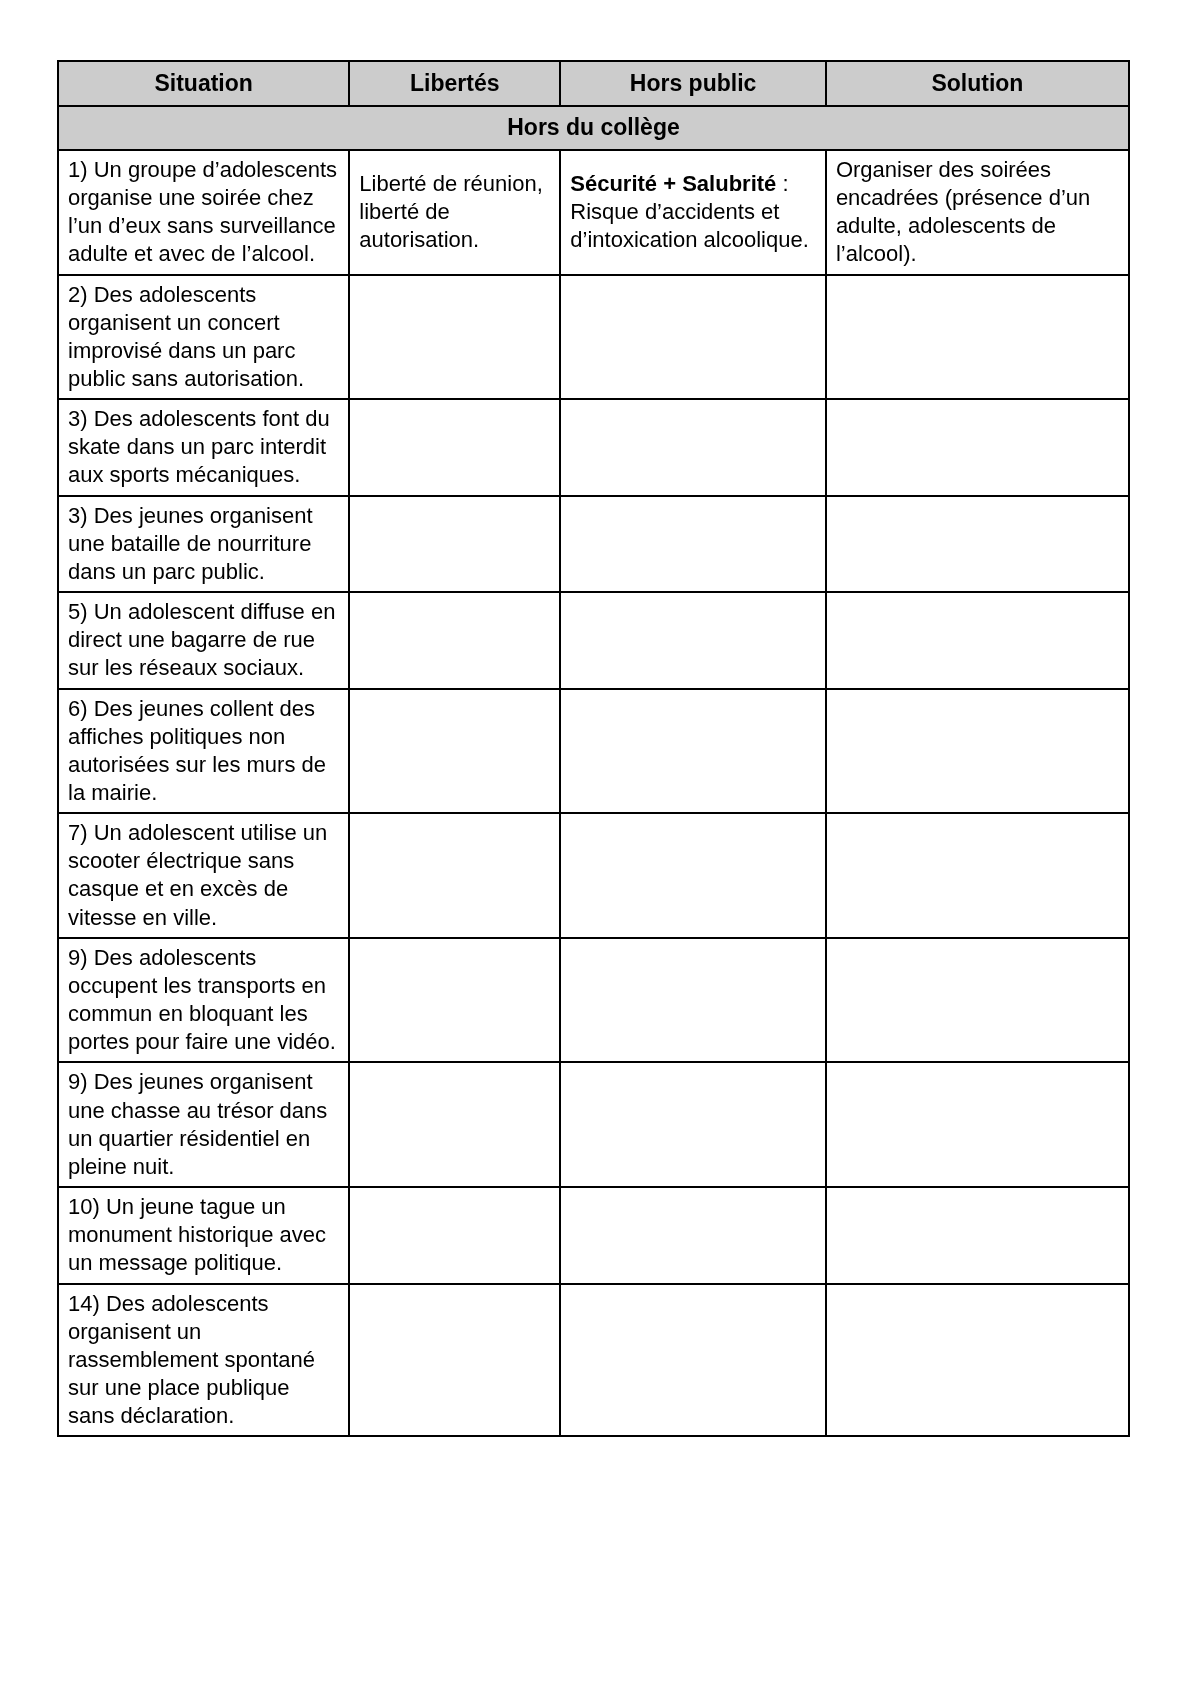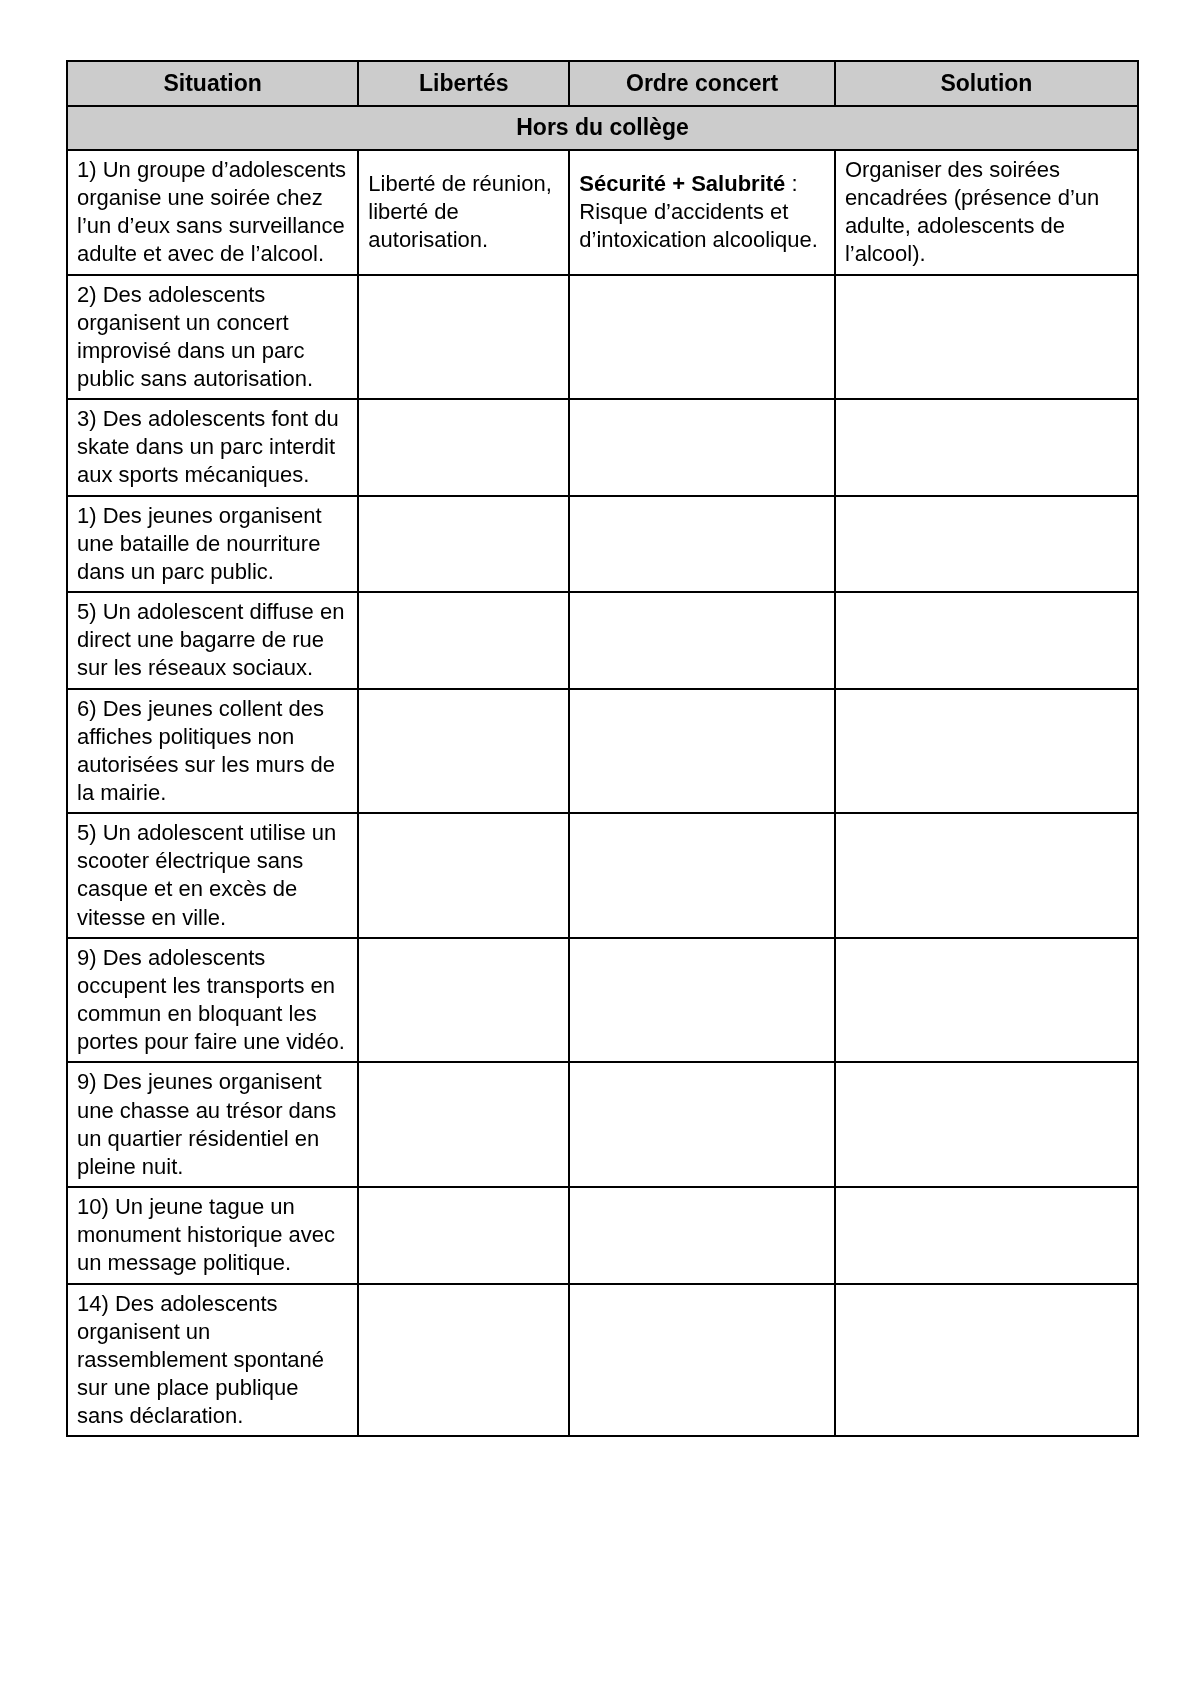--- a/index.html
+++ b/index.html
@@ -14,21 +14,21 @@
     font-family: "Liberation Sans", "DejaVu Sans", sans-serif;
     color: #000000;
   }
   .sheet {
     position: absolute;
     inset: 0;
     background: #ffffff;
   }
   table.worksheet {
     position: absolute;
-    left: 66px;
+    left: 57px;
     top: 60px;
     width: 1073px;
     border-collapse: collapse;
     table-layout: fixed;
   }
   .worksheet th,
   .worksheet td {
     border: 2px solid #000000;
     font-size: 22px;
     line-height: 1.28;
@@ -67,21 +67,21 @@
     <colgroup>
       <col class="c1">
         <col class="c2">
         <col class="c3">
         <col class="c4">
     </colgroup>
     <thead>
       <tr>
         <th>Situation</th>
         <th>Libertés</th>
-        <th>Ordre concert</th>
+        <th>Hors public</th>
         <th>Solution</th>
       </tr>
       <tr>
         <th class="section" colspan="4">Hors du collège</th>
       </tr>
     </thead>
     <tbody>
         <tr>
           <td>1) Un groupe d’adolescents organise une soirée chez l’un d’eux sans surveillance adulte et avec de l’alcool.</td>
           <td>Liberté de réunion, liberté de autorisation.</td>
@@ -94,39 +94,39 @@
           <td></td>
           <td></td>
         </tr>
         <tr>
           <td>3) Des adolescents font du skate dans un parc interdit aux sports mécaniques.</td>
           <td></td>
           <td></td>
           <td></td>
         </tr>
         <tr>
-          <td>1) Des jeunes organisent une bataille de nourriture dans un parc public.</td>
+          <td>3) Des jeunes organisent une bataille de nourriture dans un parc public.</td>
           <td></td>
           <td></td>
           <td></td>
         </tr>
         <tr>
           <td>5) Un adolescent diffuse en direct une bagarre de rue sur les réseaux sociaux.</td>
           <td></td>
           <td></td>
           <td></td>
         </tr>
         <tr>
           <td>6) Des jeunes collent des affiches politiques non autorisées sur les murs de la mairie.</td>
           <td></td>
           <td></td>
           <td></td>
         </tr>
         <tr>
-          <td>5) Un adolescent utilise un scooter électrique sans casque et en excès de vitesse en ville.</td>
+          <td>7) Un adolescent utilise un scooter électrique sans casque et en excès de vitesse en ville.</td>
           <td></td>
           <td></td>
           <td></td>
         </tr>
         <tr>
           <td>9) Des adolescents occupent les transports en commun en bloquant les portes pour faire une vidéo.</td>
           <td></td>
           <td></td>
           <td></td>
         </tr>

